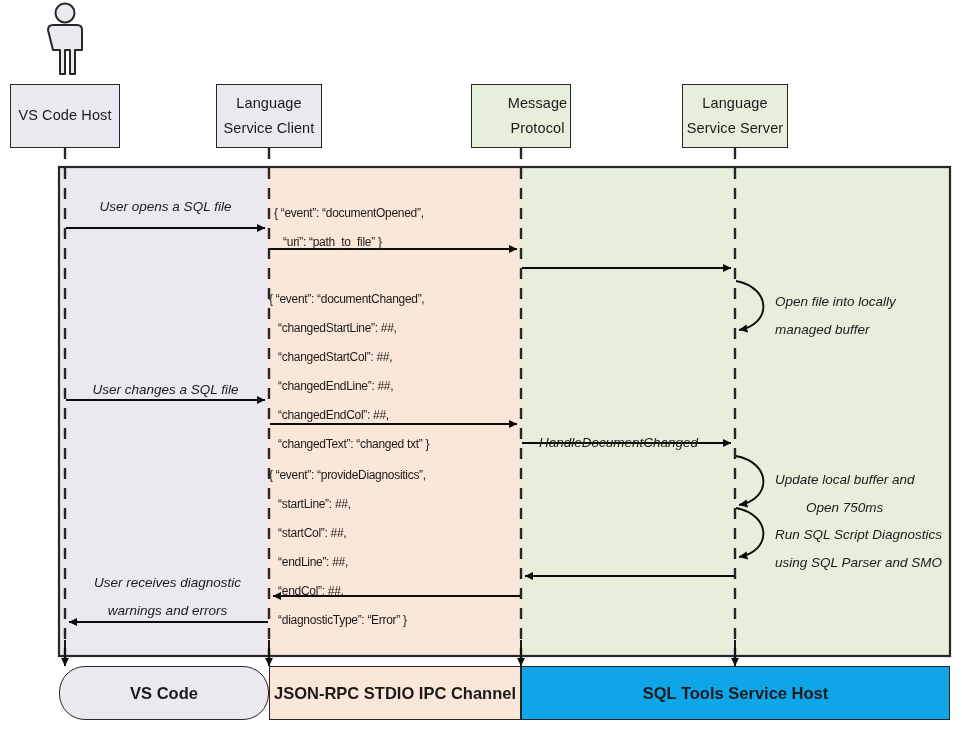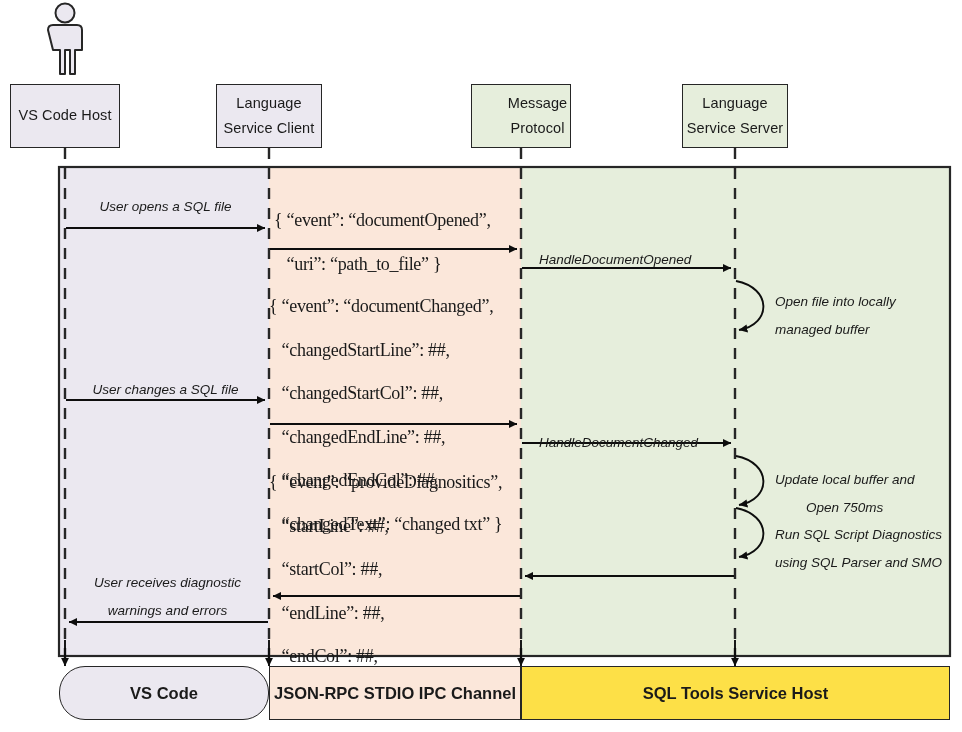--- a/index.html
+++ b/index.html
@@ -33,38 +33,38 @@
   .foot-box{
     position:absolute;
     border:1.6px solid #262626;
     box-sizing:border-box;
     display:flex;align-items:center;justify-content:center;
     font-weight:bold;font-size:16.5px;
     white-space:nowrap;
   }
   .foot-purple{background:#ebe8f0;}
   .foot-orange{background:#fbe7da;}
-  .foot-green{background:#fde047;}
+  .foot-green{background:#0ea5e9;}
 
   
   .msg-label{
     position:absolute;
     font-style:italic;
     font-size:13.5px;
     line-height:1.62;
     white-space:nowrap;
     text-align:center;
   }
   .msg-label.left{text-align:left;}
 
   
   .json-block{
     position:absolute;
-    font-family:Liberation Serif, serif;
-    font-size:18px;
+    font-family:Liberation Sans, sans-serif;
+    font-size:12px;
     line-height:2.42;
     white-space:pre;
     letter-spacing:-0.3px;
   }
 
   
   #actor{position:absolute;left:36px;top:2px;width:58px;height:74px;}
 </style>
 </head>
 <body>
@@ -143,21 +143,20 @@
     <span class="ln">Protocol</span>
   </div>
 
   <div class="head-box head-green" style="left:682px;top:84px;width:106px;height:64px;">
     <span class="ln">Language</span>
     <span class="ln">Service Server</span>
   </div>
 
   <div class="msg-label" style="left:66px;top:196px;width:199px;">User opens a SQL file</div>
 
-  <div class="msg-label left" style="left:539px;top:249px;">HandleDocumentOpened</div>
 
   <div class="msg-label" style="left:66px;top:379px;width:199px;">User changes a SQL file</div>
 
   <div class="msg-label left" style="left:539px;top:432px;">HandleDocumentChanged</div>
 
 
   <div class="msg-label" style="left:68px;top:572px;width:199px;">User receives diagnostic</div>
   <div class="msg-label" style="left:68px;top:600px;width:199px;">warnings and errors</div>
 
   <div class="msg-label left" style="left:775px;top:291px;">Open file into locally</div>

